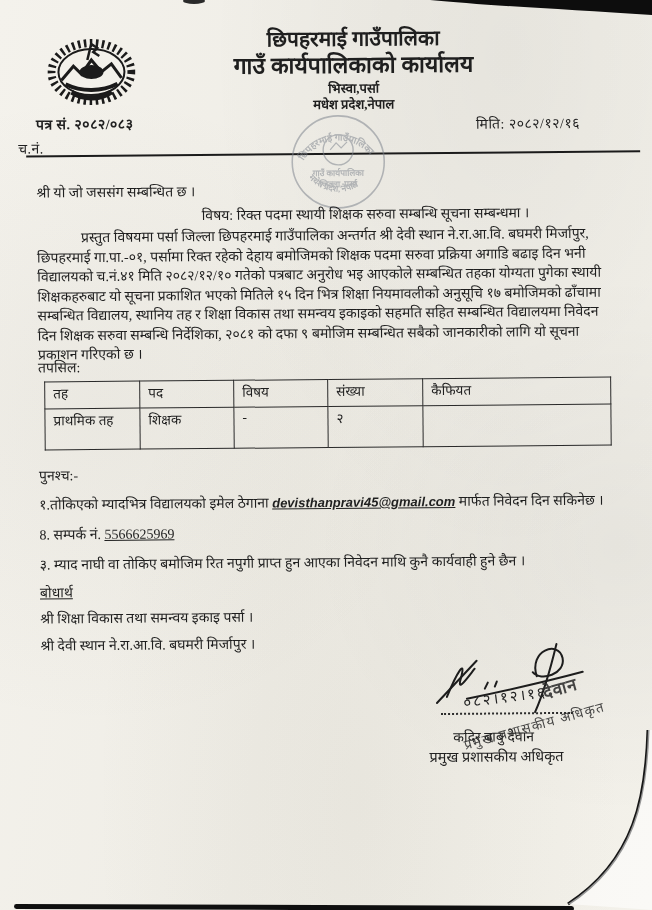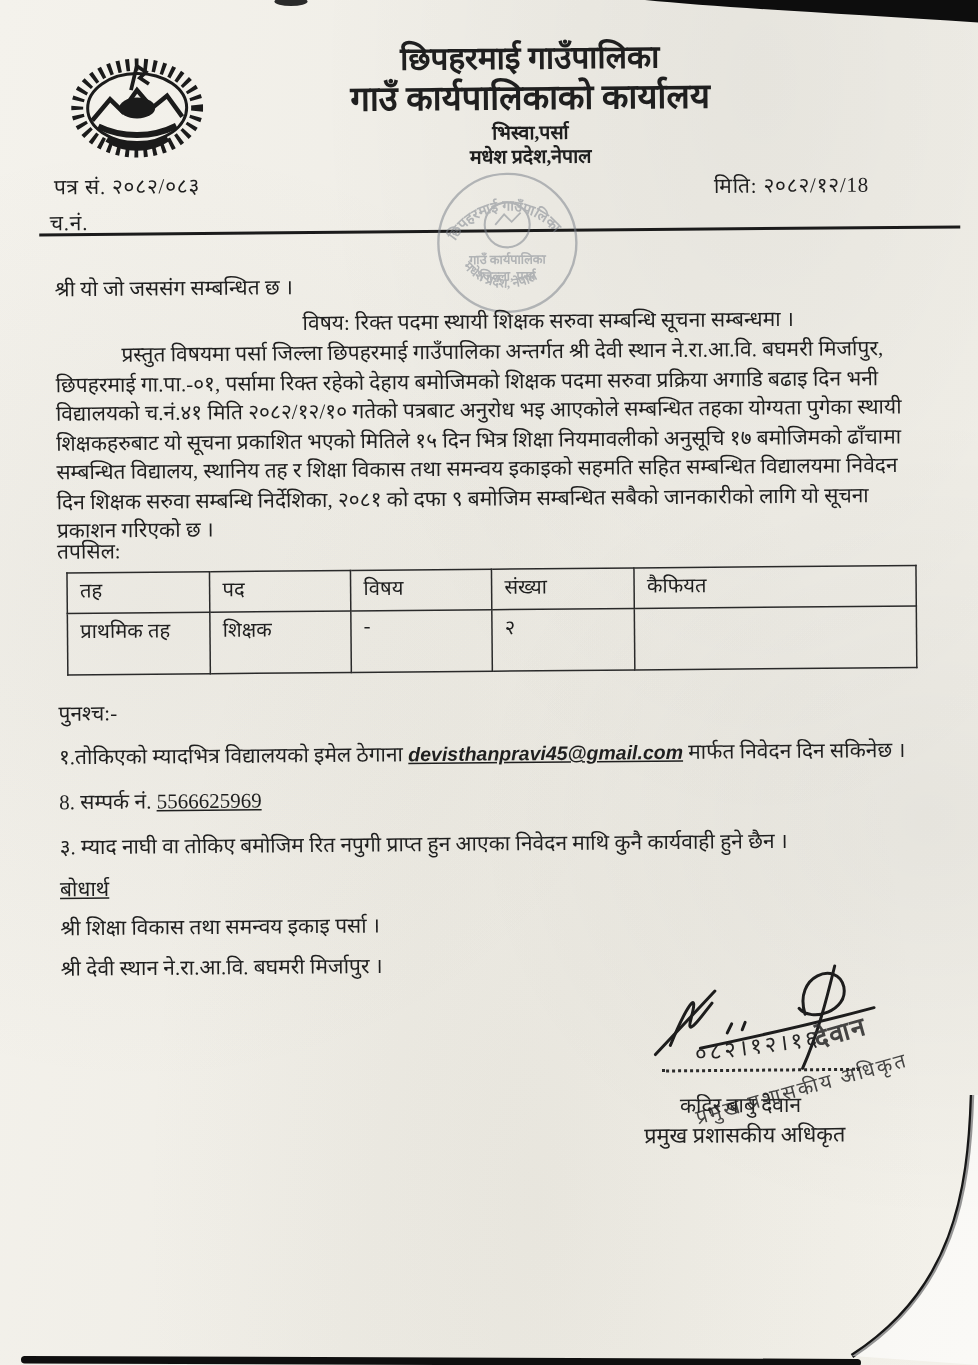--- a/index.html
+++ b/index.html
@@ -64,23 +64,23 @@
       </svg>
     </div>
 
     <div class="abs hdr-titles">
       <div class="t1">छिपहरमाई गाउँपालिका</div>
       <div class="t2">गाउँ कार्यपालिकाको कार्यालय</div>
       <div class="t3">भिस्वा,पर्सा</div>
       <div class="t4">मधेश प्रदेश,नेपाल</div>
     </div>
 
-    <div class="abs meta" style="left:38px;top:112px;">पत्र सं. २०८२/०८३</div>
-    <div class="abs meta" style="left:478px;top:115px;">मिति: २०८२/१२/18</div>
-    <div class="abs meta" style="left:35px;top:136px;">च.नं.</div>
+    <div class="abs meta" style="left:38px;top:112px;font-weight:bold;">पत्र सं. २०८२/०८३</div>
+    <div class="abs meta" style="left:478px;top:115px;">मिति: २०८२/१२/१६</div>
+    <div class="abs meta" style="left:20px;top:136px;">च.नं.</div>
     <div class="abs rule"></div>
 
     <div class="abs stamp-hdr">
       <svg width="104" height="104" viewBox="0 0 104 104">
         <defs>
           <path id="arcT" d="M 14 58 A 40 40 0 0 1 90 58"></path>
           <path id="arcB" d="M 16 56 A 38 38 0 0 0 88 56"></path>
         </defs>
         <g fill="none" stroke="#7c828c">
           <circle cx="52" cy="52" r="46" stroke-width="1.6"></circle>

